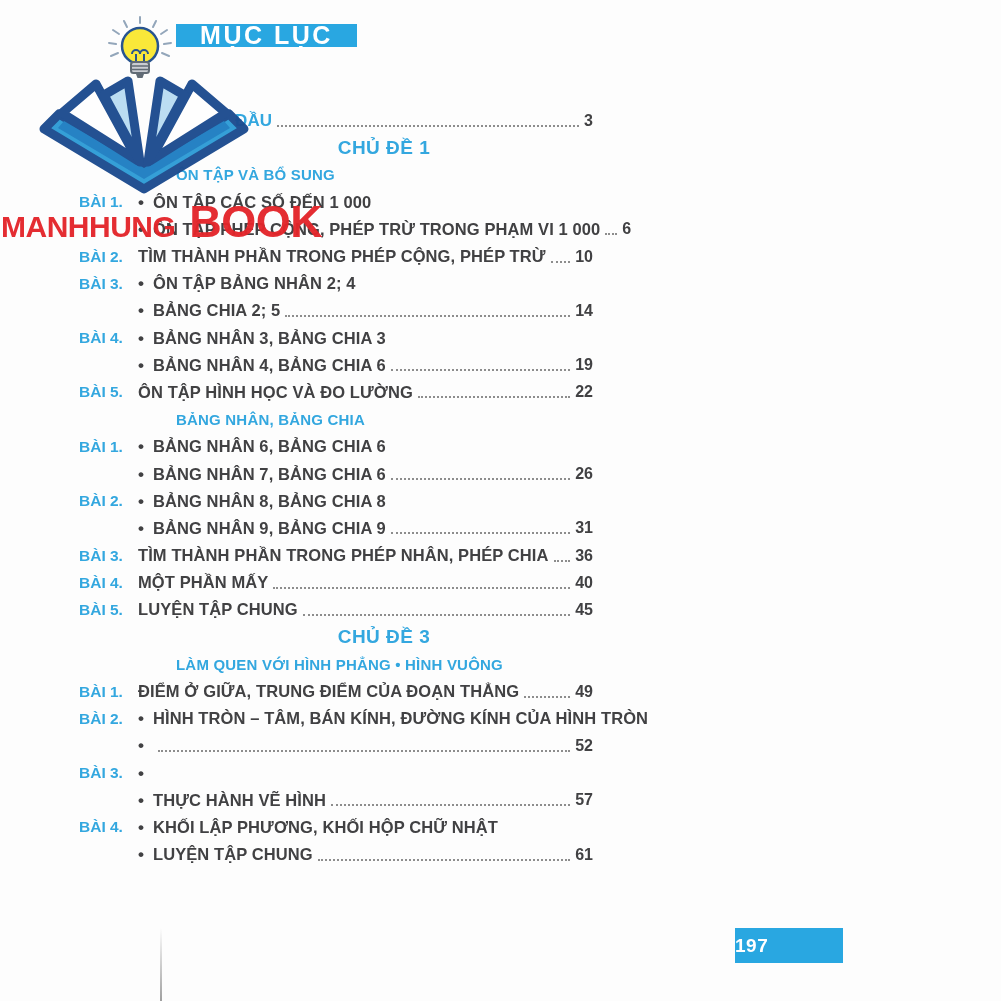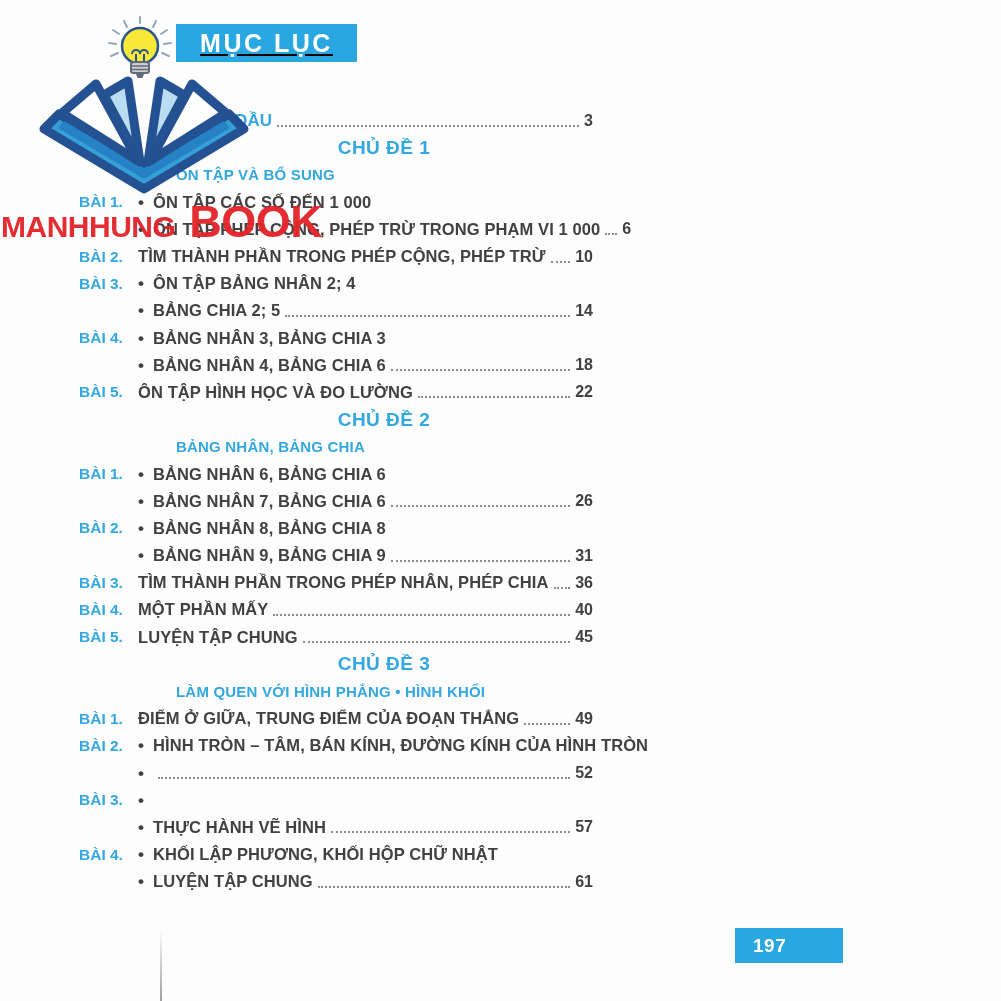--- a/index.html
+++ b/index.html
@@ -6,23 +6,23 @@
   body{
     width:1001px;height:1001px;position:relative;overflow:hidden;
     background:#fdfdfd;
     font-family:"Liberation Sans",sans-serif;
     -webkit-font-smoothing:antialiased;
   }
   .page{position:absolute;inset:0;}
 
   
   .title-box{
-    position:absolute;left:176px;top:24px;width:181px;height:38px;
+    position:absolute;left:176px;top:24px;width:181px;height:23px;
     background:var(--accent,#29A7E1);
-    display:flex;align-items:center;justify-content:center;text-decoration:underline;
+    display:flex;align-items:center;justify-content:center;
   }
   .title-box span{color:#ffffff;font-size:25px;font-weight:700;letter-spacing:2.5px;}
 
   
   .toc{position:absolute;left:0;top:107px;width:799px;}
   .row{
     height:27.2px;display:flex;align-items:center;box-sizing:border-box;
     padding-left:79px;padding-right:206px;
     font-weight:700;color:var(--text,#414143);white-space:nowrap;
   }
@@ -41,21 +41,21 @@
   .row.section .text{color:var(--blue,#33A7DF);font-size:15px;letter-spacing:0.2px;}
   .row.intro{padding-left:235px;}
   .row.intro .text{color:var(--blue,#33A7DF);font-size:17px;}
 
   
   .footer-box{
     position:absolute;left:735px;top:928px;width:108px;height:35px;
     background:var(--accent,#29A7E1);color:#ffffff;
     display:flex;align-items:center;
   }
-  .footer-box span{font-size:19px;font-weight:700;margin-left:18px;letter-spacing:0.5px;}
+  .footer-box span{font-size:19px;font-weight:700;letter-spacing:0.5px;}
 
   
   .watermark{position:absolute;left:0;top:16px;width:320px;height:250px;opacity:0.96;}
   .bulb{position:absolute;left:100px;top:0;}
   .book{position:absolute;left:36px;top:53px;}
   .wm-text{
     position:absolute;left:1px;top:180px;
     display:flex;align-items:baseline;
     color:var(--red,#E4252A);font-weight:700;white-space:nowrap;letter-spacing:-0.5px;
   }
@@ -122,31 +122,28 @@
       <div class="row entry">
         <span class="label">BÀI 4.</span>
         <span class="bullet">•</span>
         <span class="text">BẢNG NHÂN 3, BẢNG CHIA 3</span>
       </div>
       <div class="row entry">
         <span class="label"></span>
         <span class="bullet">•</span>
         <span class="text">BẢNG NHÂN 4, BẢNG CHIA 6</span>
         <span class="leader"></span>
-        <span class="page-num">18</span>
+        <span class="page-num">19</span>
       </div>
       <div class="row entry">
         <span class="label">BÀI 5.</span>
         <span class="text">ÔN TẬP HÌNH HỌC VÀ ĐO LƯỜNG</span>
         <span class="leader"></span>
         <span class="page-num">22</span>
       </div>
-      <div class="row chapter">
-        <span class="text">CHỦ ĐỀ 2</span>
-      </div>
       <div class="row section">
         <span class="text">BẢNG NHÂN, BẢNG CHIA</span>
       </div>
       <div class="row entry">
         <span class="label">BÀI 1.</span>
         <span class="bullet">•</span>
         <span class="text">BẢNG NHÂN 6, BẢNG CHIA 6</span>
       </div>
       <div class="row entry">
         <span class="label"></span>
@@ -182,21 +179,21 @@
       <div class="row entry">
         <span class="label">BÀI 5.</span>
         <span class="text">LUYỆN TẬP CHUNG</span>
         <span class="leader"></span>
         <span class="page-num">45</span>
       </div>
       <div class="row chapter">
         <span class="text">CHỦ ĐỀ 3</span>
       </div>
       <div class="row section">
-        <span class="text">LÀM QUEN VỚI HÌNH PHẲNG • HÌNH KHỐI</span>
+        <span class="text">LÀM QUEN VỚI HÌNH PHẲNG • HÌNH VUÔNG</span>
       </div>
       <div class="row entry">
         <span class="label">BÀI 1.</span>
         <span class="text">ĐIỂM Ở GIỮA, TRUNG ĐIỂM CỦA ĐOẠN THẲNG</span>
         <span class="leader"></span>
         <span class="page-num">49</span>
       </div>
       <div class="row entry">
         <span class="label">BÀI 2.</span>
         <span class="bullet">•</span>

